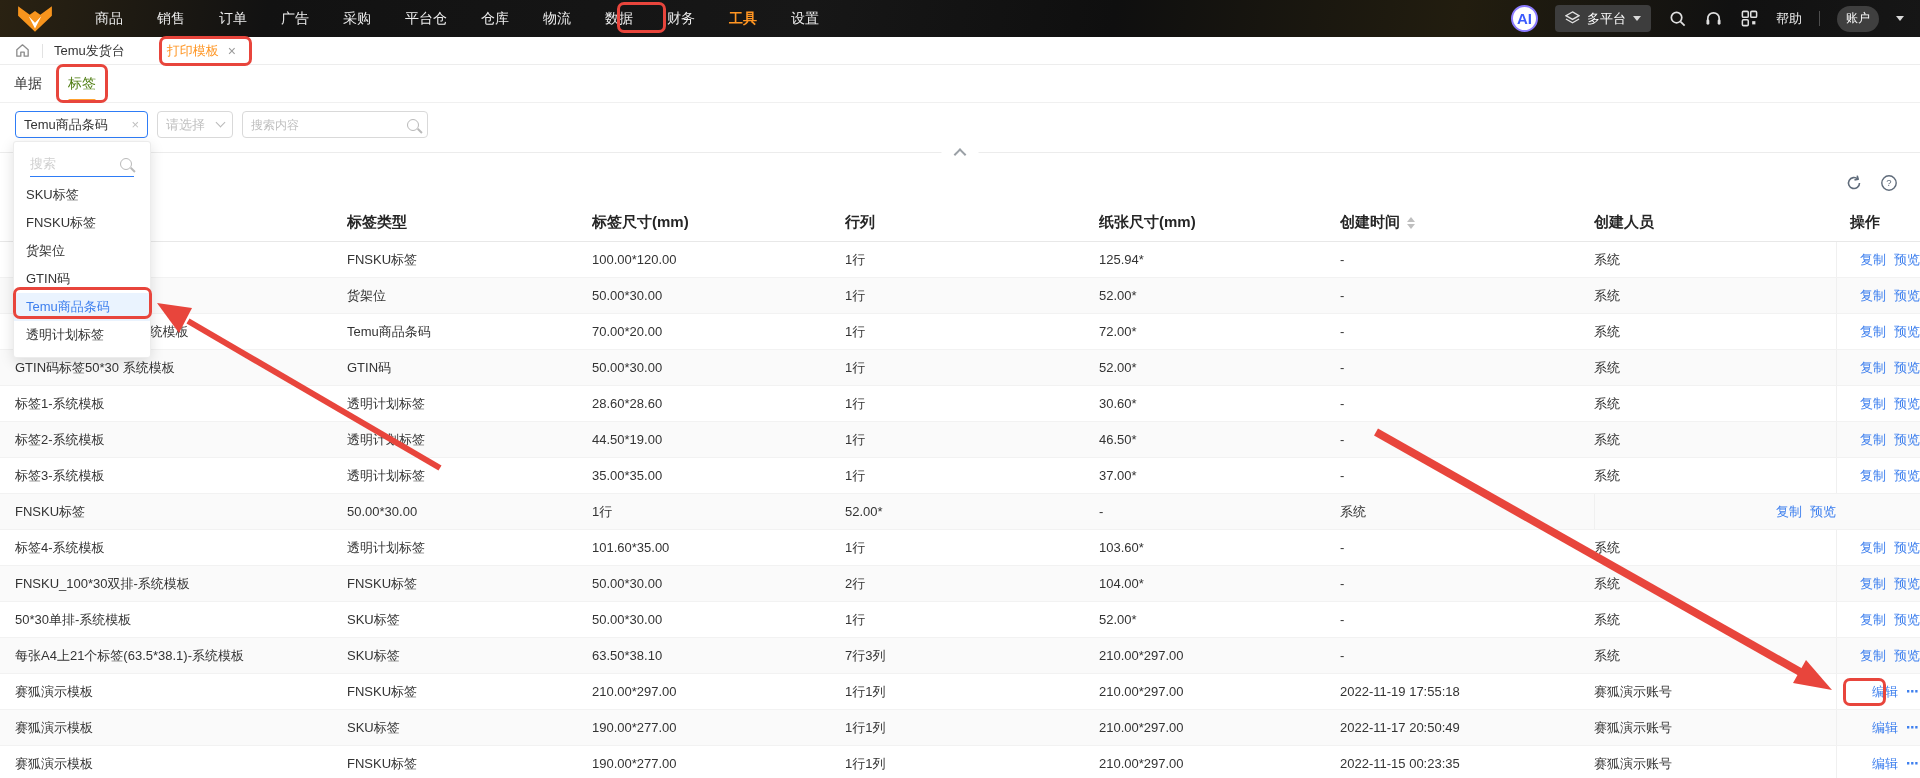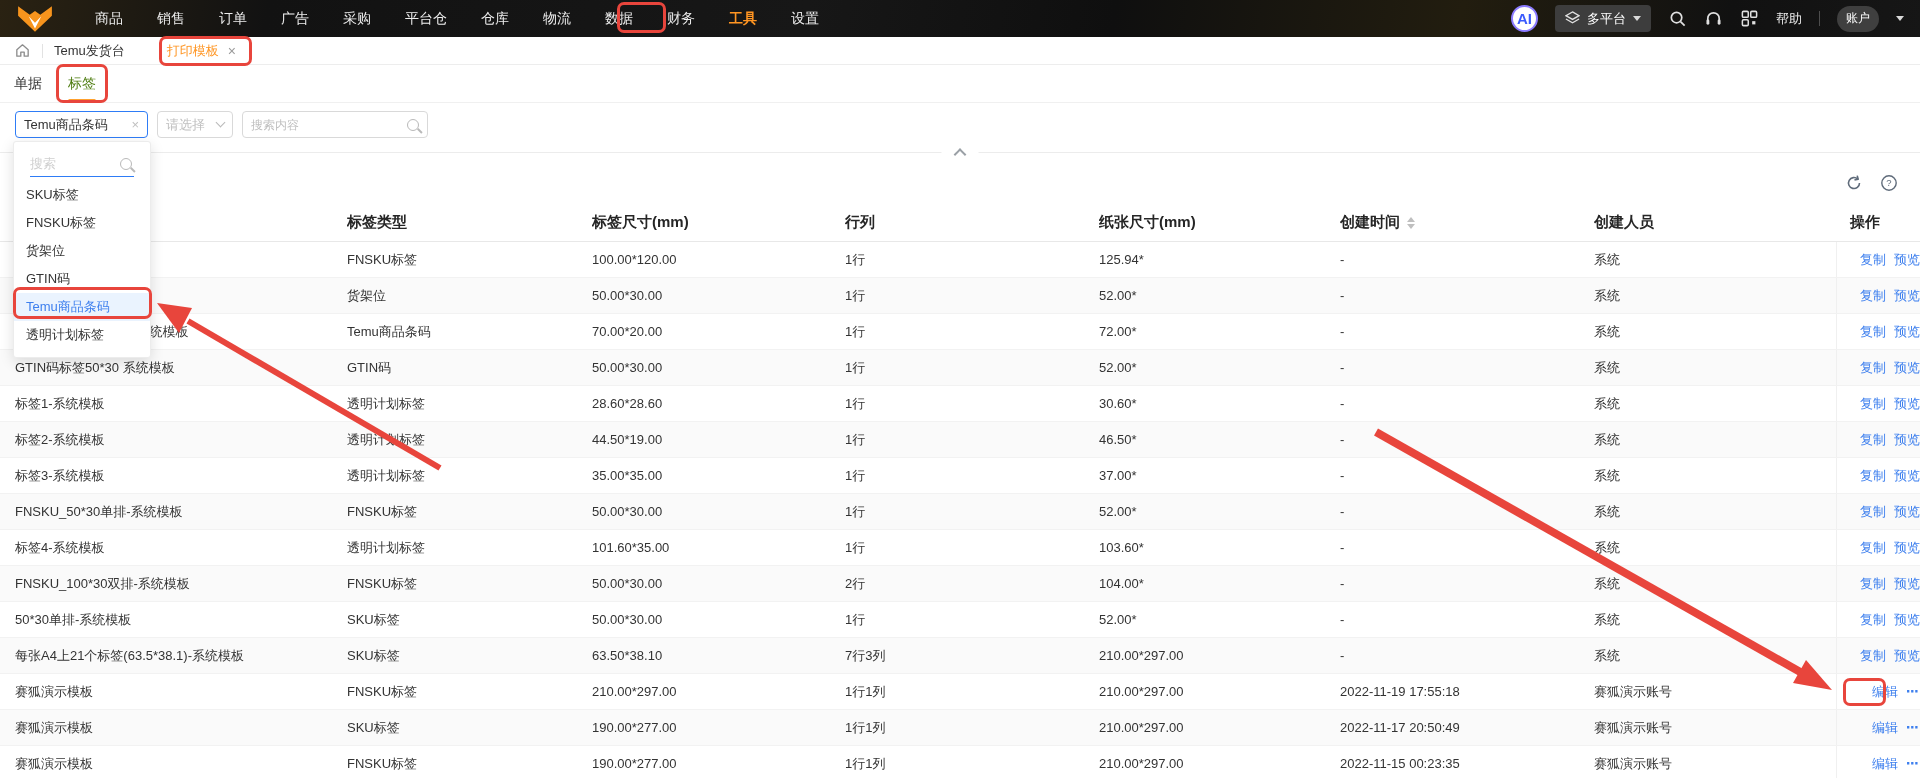--- a/index.html
+++ b/index.html
@@ -316,21 +316,20 @@
         <div class="tcell">1行</div>
         <div class="tcell">37.00*</div>
         <div class="tcell">-</div>
         <div class="tcell">系统</div>
         <div class="tcell actions">
           <span class="link">复制</span>
           <span class="link">预览</span>
         </div>
       </div>
       <div class="trow alt">
-        <div class="tcell">FNSKU_50*30单排-系统模板</div>
         <div class="tcell">FNSKU标签</div>
         <div class="tcell">50.00*30.00</div>
         <div class="tcell">1行</div>
         <div class="tcell">52.00*</div>
         <div class="tcell">-</div>
         <div class="tcell">系统</div>
         <div class="tcell actions">
           <span class="link">复制</span>
           <span class="link">预览</span>
         </div>

